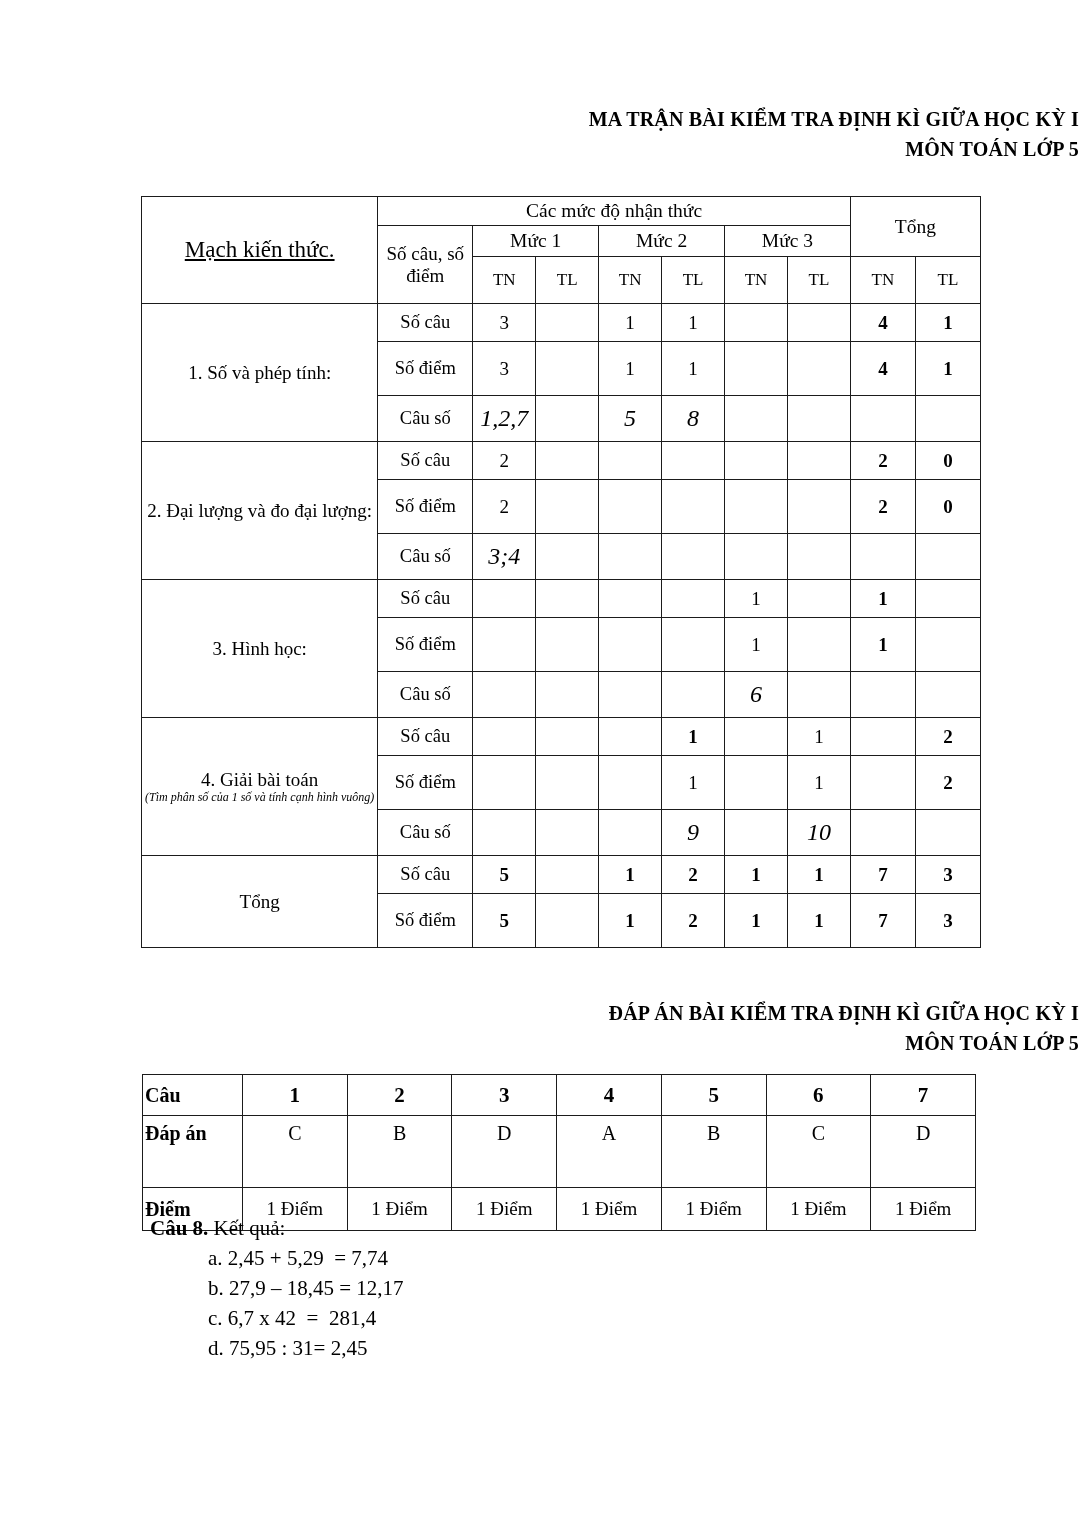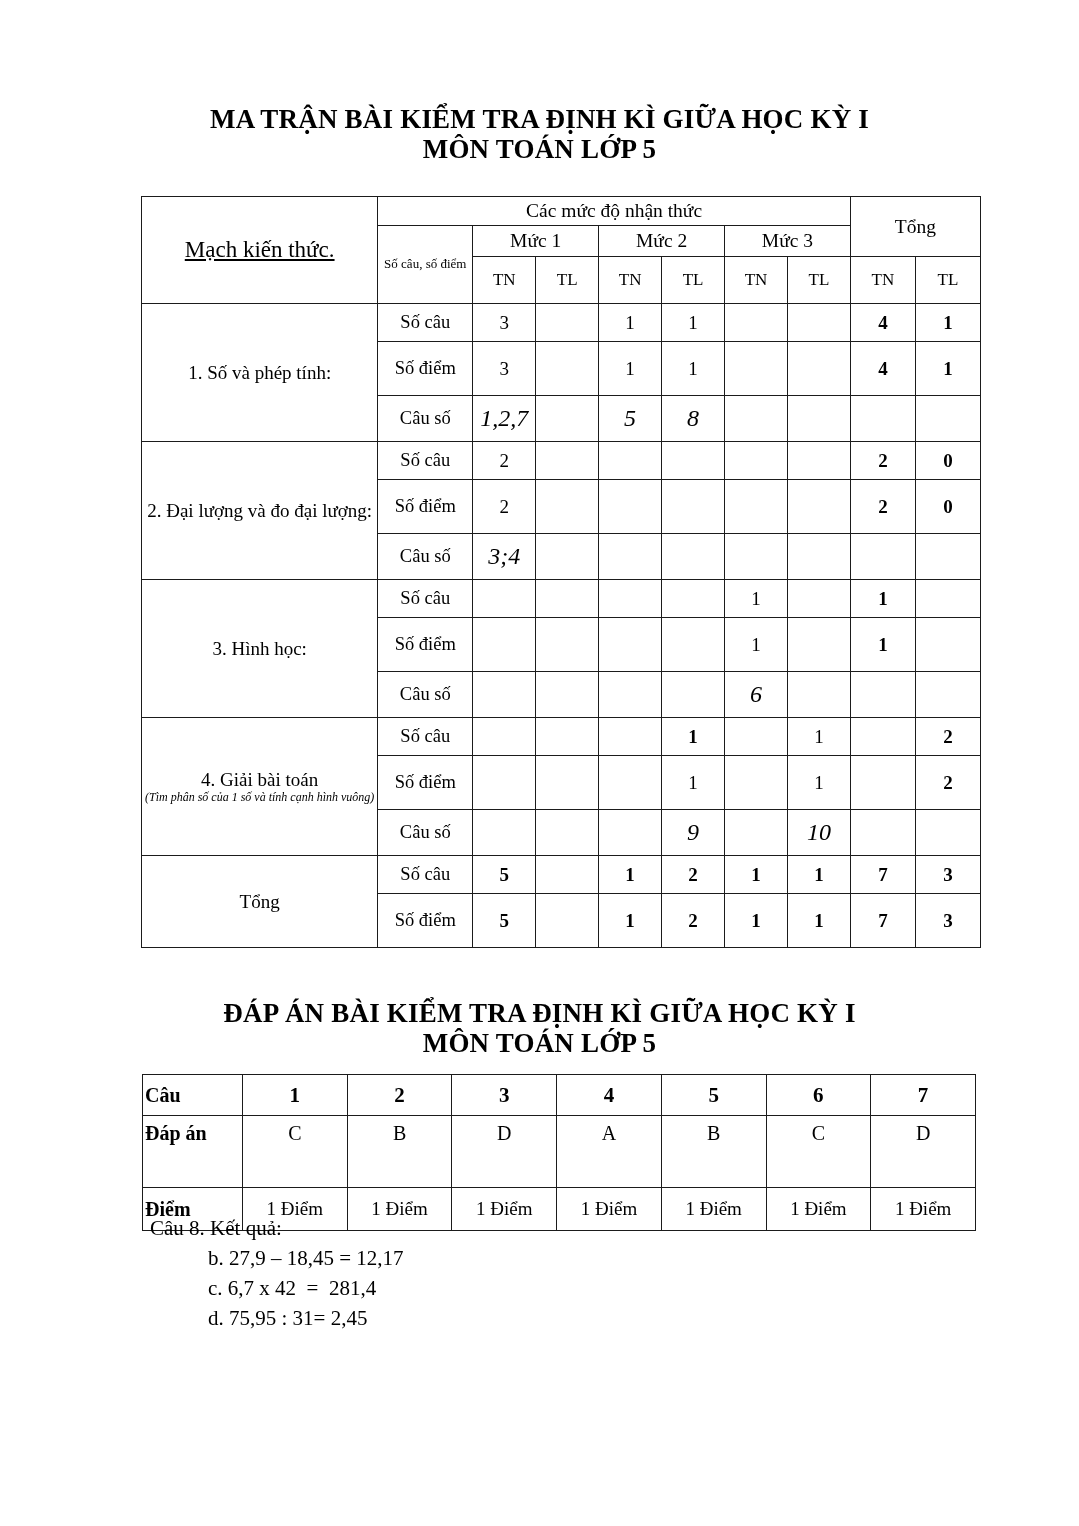--- a/index.html
+++ b/index.html
@@ -19,23 +19,23 @@
 
   .page {
     position: absolute;
     left: 0; top: 0;
     width: 1079px;
     height: 1526px;
   }
 
   
   .doc-title {
-    text-align: center;
+    text-align: right;
     font-weight: bold;
-    font-size: 27px;
+    font-size: 20px;
     line-height: 30px;
     letter-spacing: 0.2px;
   }
   .title-block-1 { position: absolute; left: 0; top: 104px; width: 1079px; }
   .title-block-2 { position: absolute; left: 0; top: 998px; width: 1079px; }
 
   
   .matrix-wrap {
     position: absolute;
     left: 141px;
@@ -58,21 +58,21 @@
   }
 
   .c-mach   { width: 229px; }
   .c-socau  { width: 92px; }
   .c-lvl    { width: 61px; }
   .c-tot    { width: 63px; }
 
   .hdr-levels { font-size: 19.5px; font-weight: bold; }
   .hdr-tong   { font-size: 19.5px; font-weight: bold; }
   .hdr-tntl   { font-size: 17px;  font-weight: bold; }
-  .hdr-socau  { font-size: 13px;  font-weight: bold; line-height: 1.08; }
+  .hdr-socau  { font-size: 19px;  font-weight: bold; line-height: 1.08; }
   .hdr-mach   { font-size: 23px; font-weight: bold; text-decoration: underline; }
 
   .mach-label      { font-weight: bold; font-size: 19px; line-height: 1.22; }
   .mach-label .sub { font-weight: normal; font-style: italic; font-size: 12px; display: block; line-height: 1.2; }
 
   .rowlbl     { font-size: 18.5px; line-height: 1.1; }
   .cell-num   { font-size: 19px; }
   .cell-num.b { font-weight: bold; }
   .cell-cau   { font-style: italic; font-size: 24px; }
 
@@ -121,21 +121,21 @@
   
   .results {
     position: absolute;
     left: 150px;
     top: 1218px;
     width: 700px;
     font-size: 21px;
     line-height: 1.0;
   }
   .results .q-line { margin: 0 0 9px 0; }
-  .results .q-line b { font-weight: normal; }
+  .results .q-line b { font-weight: bold; }
   .results .item {
     margin: 0 0 9px 0;
     padding-left: 58px;
     white-space: pre;
   }
 </style>
 </head>
 <body>
 
 <div class="page">
@@ -408,18 +408,19 @@
           <td>1 Điểm</td>
           <td>1 Điểm</td>
           <td>1 Điểm</td>
         </tr>
       </tbody>
     </table>
   </div>
 
   <div class="results">
     <p class="q-line"><b>Câu 8.</b> <span>Kết quả:</span></p>
+    <p class="item">a. 2,45 + 5,29  = 7,74</p>
     <p class="item">b. 27,9 – 18,45 = 12,17</p>
     <p class="item">c. 6,7 x 42  =  281,4</p>
     <p class="item">d. 75,95 : 31= 2,45</p>
   </div>
 
 </div>
 
 </body></html>

